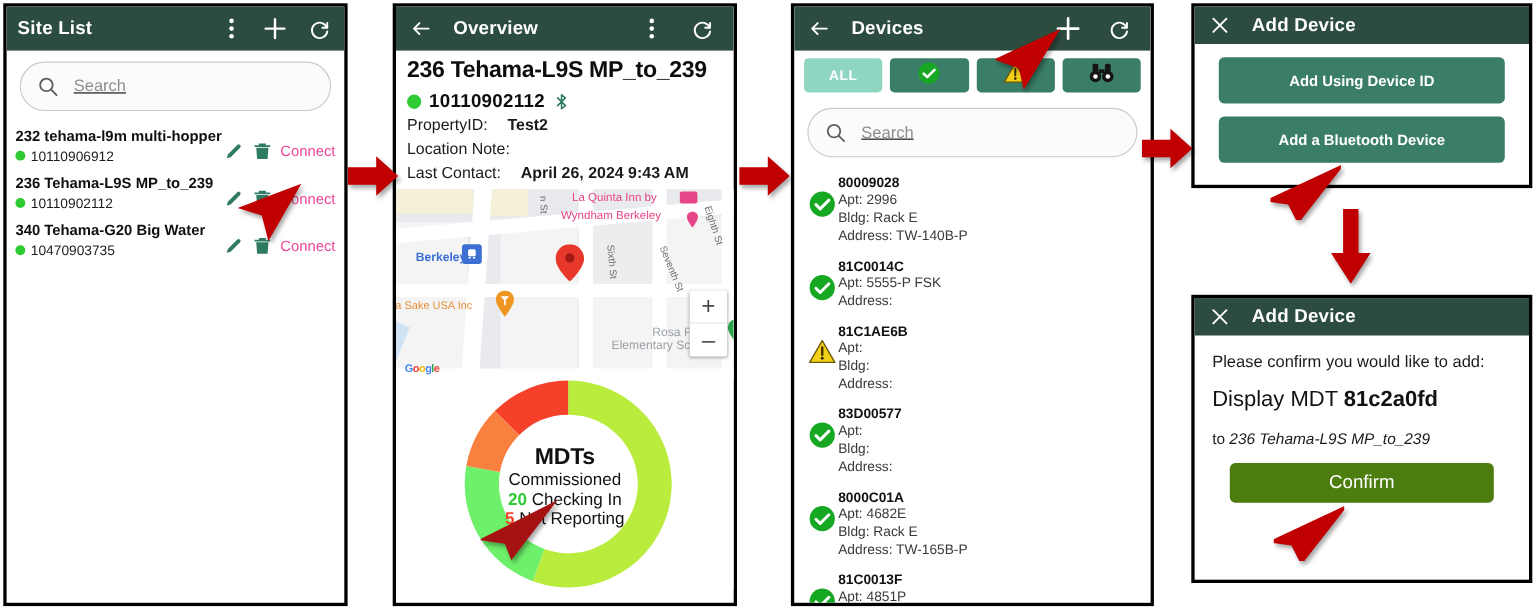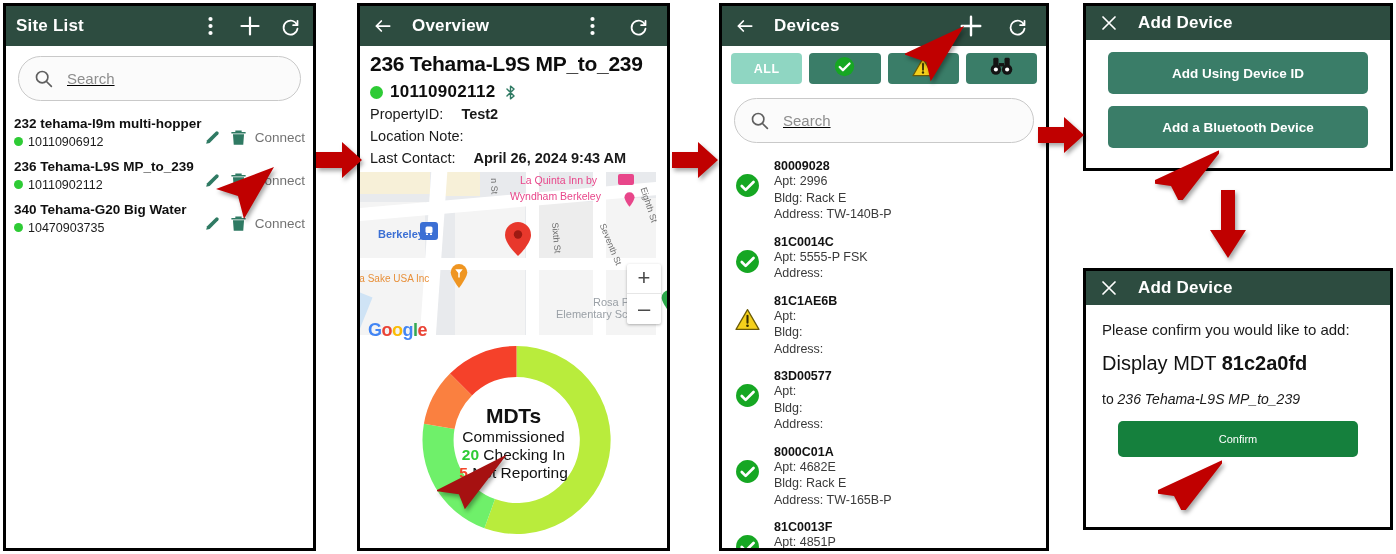--- a/index.html
+++ b/index.html
@@ -60,21 +60,21 @@
     padding: 5px 8px 5px 8px;
     position: relative;
   }
   .site-main { flex: 1 1 auto; min-width:0; }
   .site-name { font-size: 13.5px; font-weight: bold; color:#101010; line-height: 1.25; white-space: nowrap;}
   .site-id-line { display:flex; align-items:center; gap:5px; margin-top: 2px; }
   .dot { width: 9px; height: 9px; border-radius: 50%; background:#2ecb35; flex:0 0 auto; }
   .site-id { font-size: 12.5px; color: #1c1c1c; font-weight: 500; }
   .site-actions { display:flex; align-items:center; gap:7px; padding-top: 12px; flex:0 0 auto; }
   .ico-green { color:#2f7a63; width:19px; height:19px; display:block; }
-  .connect { color:#737373; font-size: 13.5px; }
+  .connect { color:#ec4899; font-size: 13.5px; }
 
   
   .ov-body { padding: 6px 10px 0 10px; }
   .ov-title { font-size: 21px; font-weight: bold; color:#0d0d0d; line-height:1.15; letter-spacing:-.3px; }
   .ov-idrow { display:flex; align-items:center; gap:7px; margin-top: 6px; }
   .ov-dot { width:13px; height:13px; border-radius:50%; background:#2ecb35; }
   .ov-id { font-size:17px; font-weight:bold; color:#0d0d0d; letter-spacing:.3px;}
   .bt-ico { color:#2f7a63; width:17px; height:19px; display:block; }
   .ov-line { font-size: 14.5px; color:#1a1a1a; margin-top: 3px; line-height: 1.3; }
   .ov-line b { font-weight: bold; margin-left: 14px; }
@@ -101,21 +101,21 @@
     position:absolute; width:26px; height:34px;
   }
   .zoomctl {
     position:absolute; right:6px; bottom:20px;
     width:34px; background:#ffffff; border-radius:2px;
     box-shadow:0 1px 3px rgba(0,0,0,.3);
     display:flex; flex-direction:column; align-items:center;
   }
   .zoomctl div { height:30px; width:100%; display:flex;align-items:center;justify-content:center; color:#4a4a4a; font-size:22px; }
   .zoomctl div:first-child { border-bottom:1px solid #e6e6e6; }
-  .gmark { position:absolute; left:8px; bottom:3px; font-size:18px; font-weight:bold; letter-spacing:-.5px;}
+  .gmark { position:absolute; left:8px; bottom:3px; font-size:10px; font-weight:bold; letter-spacing:-.5px;}
   .gmark span:nth-child(1){color:#4285F4;} .gmark span:nth-child(2){color:#EA4335;}
   .gmark span:nth-child(3){color:#FBBC05;} .gmark span:nth-child(4){color:#4285F4;}
   .gmark span:nth-child(5){color:#34A853;} .gmark span:nth-child(6){color:#EA4335;}
 
   
   .donut-wrap { position:relative; height:192px; background:#fff; }
   .donut-center {
     position:absolute; left:50%; top:50%; transform:translate(-50%,-46%);
     text-align:center; width: 180px;
   }
@@ -128,43 +128,43 @@
   
   .filters { display:flex; gap:7px; padding: 7px 9px 4px 9px; }
   .filters > div {
     flex:1 1 0; height:31px; border-radius:4px;
     display:flex; align-items:center; justify-content:center;
     background:#3a7d68;
   }
   .filters > div.all { background:#8fd6c2; }
   .filters .flbl { color:#ffffff; font-size:12.5px; font-weight:bold; letter-spacing:.5px; }
   .dev-list { }
-  .dev-row { display:flex; align-items:flex-start; padding: 6px 10px 6px 10px; gap: 12px; }
+  .dev-row { display:flex; align-items:flex-start; padding: 6px 10px 6px 10px; }
   .dev-status { width: 30px; flex:0 0 auto; padding-top: 14px; display:flex; justify-content:center;}
   .dev-info { flex:1 1 auto; min-width:0; }
   .dev-id { font-size:12.5px; font-weight:bold; color:#121212; }
   .dev-f { font-size:12.5px; color:#3a3a3a; line-height:1.32; }
 
   
   .dlg-body { padding: 12px 22px; }
   .btn-green {
     background:#3a7d68; border-radius:5px; height:42px;
     display:flex; align-items:center; justify-content:center;
     color:#ffffff; font-size:13.5px; font-weight:bold;
     margin-bottom: 12px;
   }
   .cf-line { font-size:15px; color:#1a1a1a; margin-bottom:14px; }
   .cf-mdt { font-size:20px; color:#121212; margin-bottom:16px; }
   .cf-mdt b { font-weight:bold; }
   .cf-to { font-size:14px; color:#1a1a1a; font-style:italic; margin-bottom:14px; }
   .cf-to .pre { font-style: normal; }
   .btn-confirm {
-    background:#15803d; border-radius:5px; height:36px;
+    background:#4d7c0f; border-radius:5px; height:36px;
     display:flex; align-items:center; justify-content:center;
-    color:#ffffff; font-size:11px;
+    color:#ffffff; font-size:17px;
   }
 
   
   .arrow { position:absolute; }
   .arrow svg { display:block; filter: drop-shadow(2px 3px 2px rgba(0,0,0,.35)); }
 </style>
 </head>
 <body>
 
 <div class="stage">

